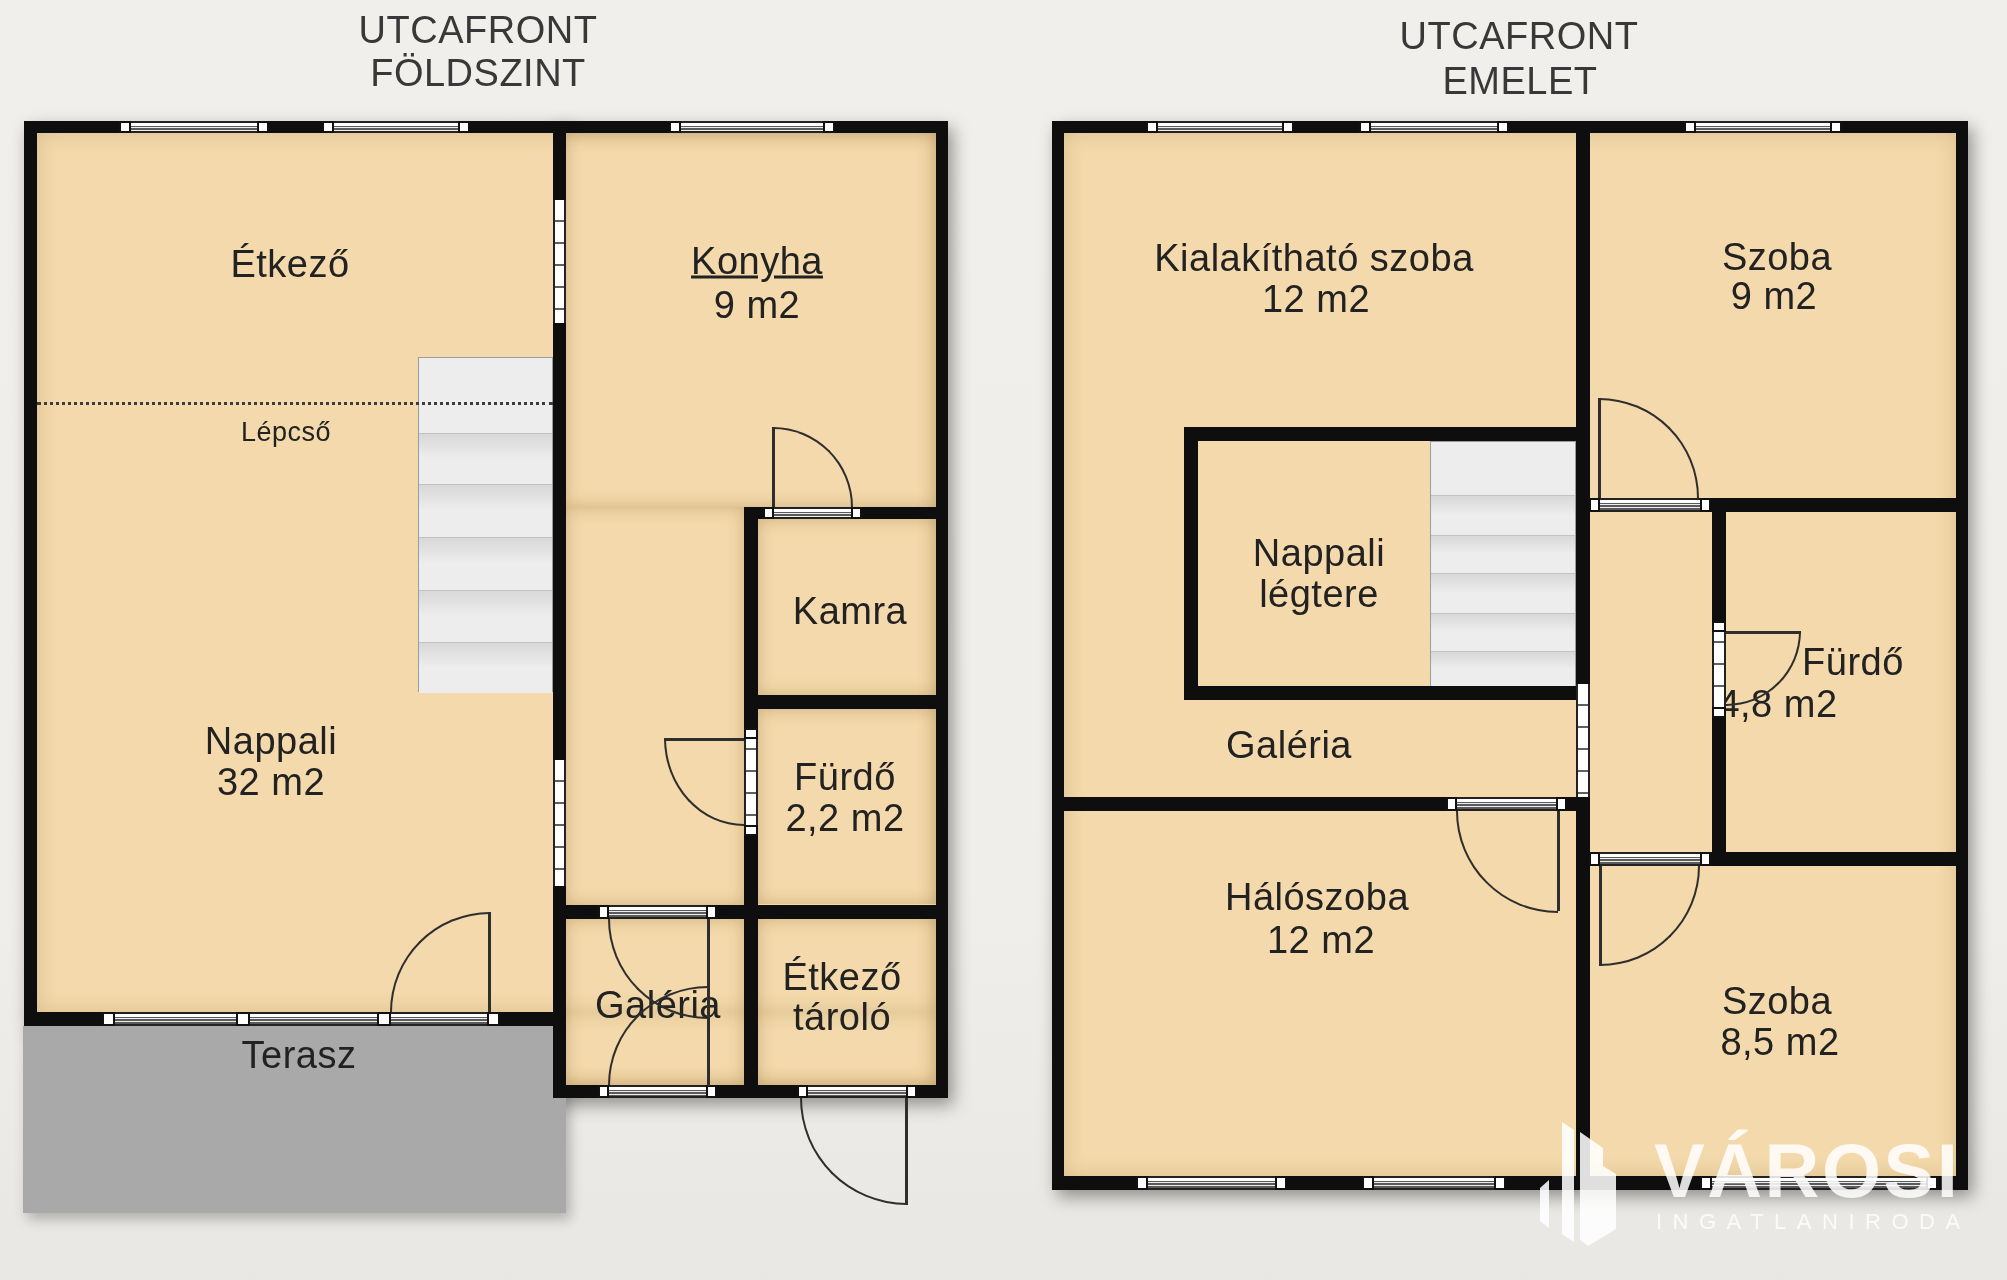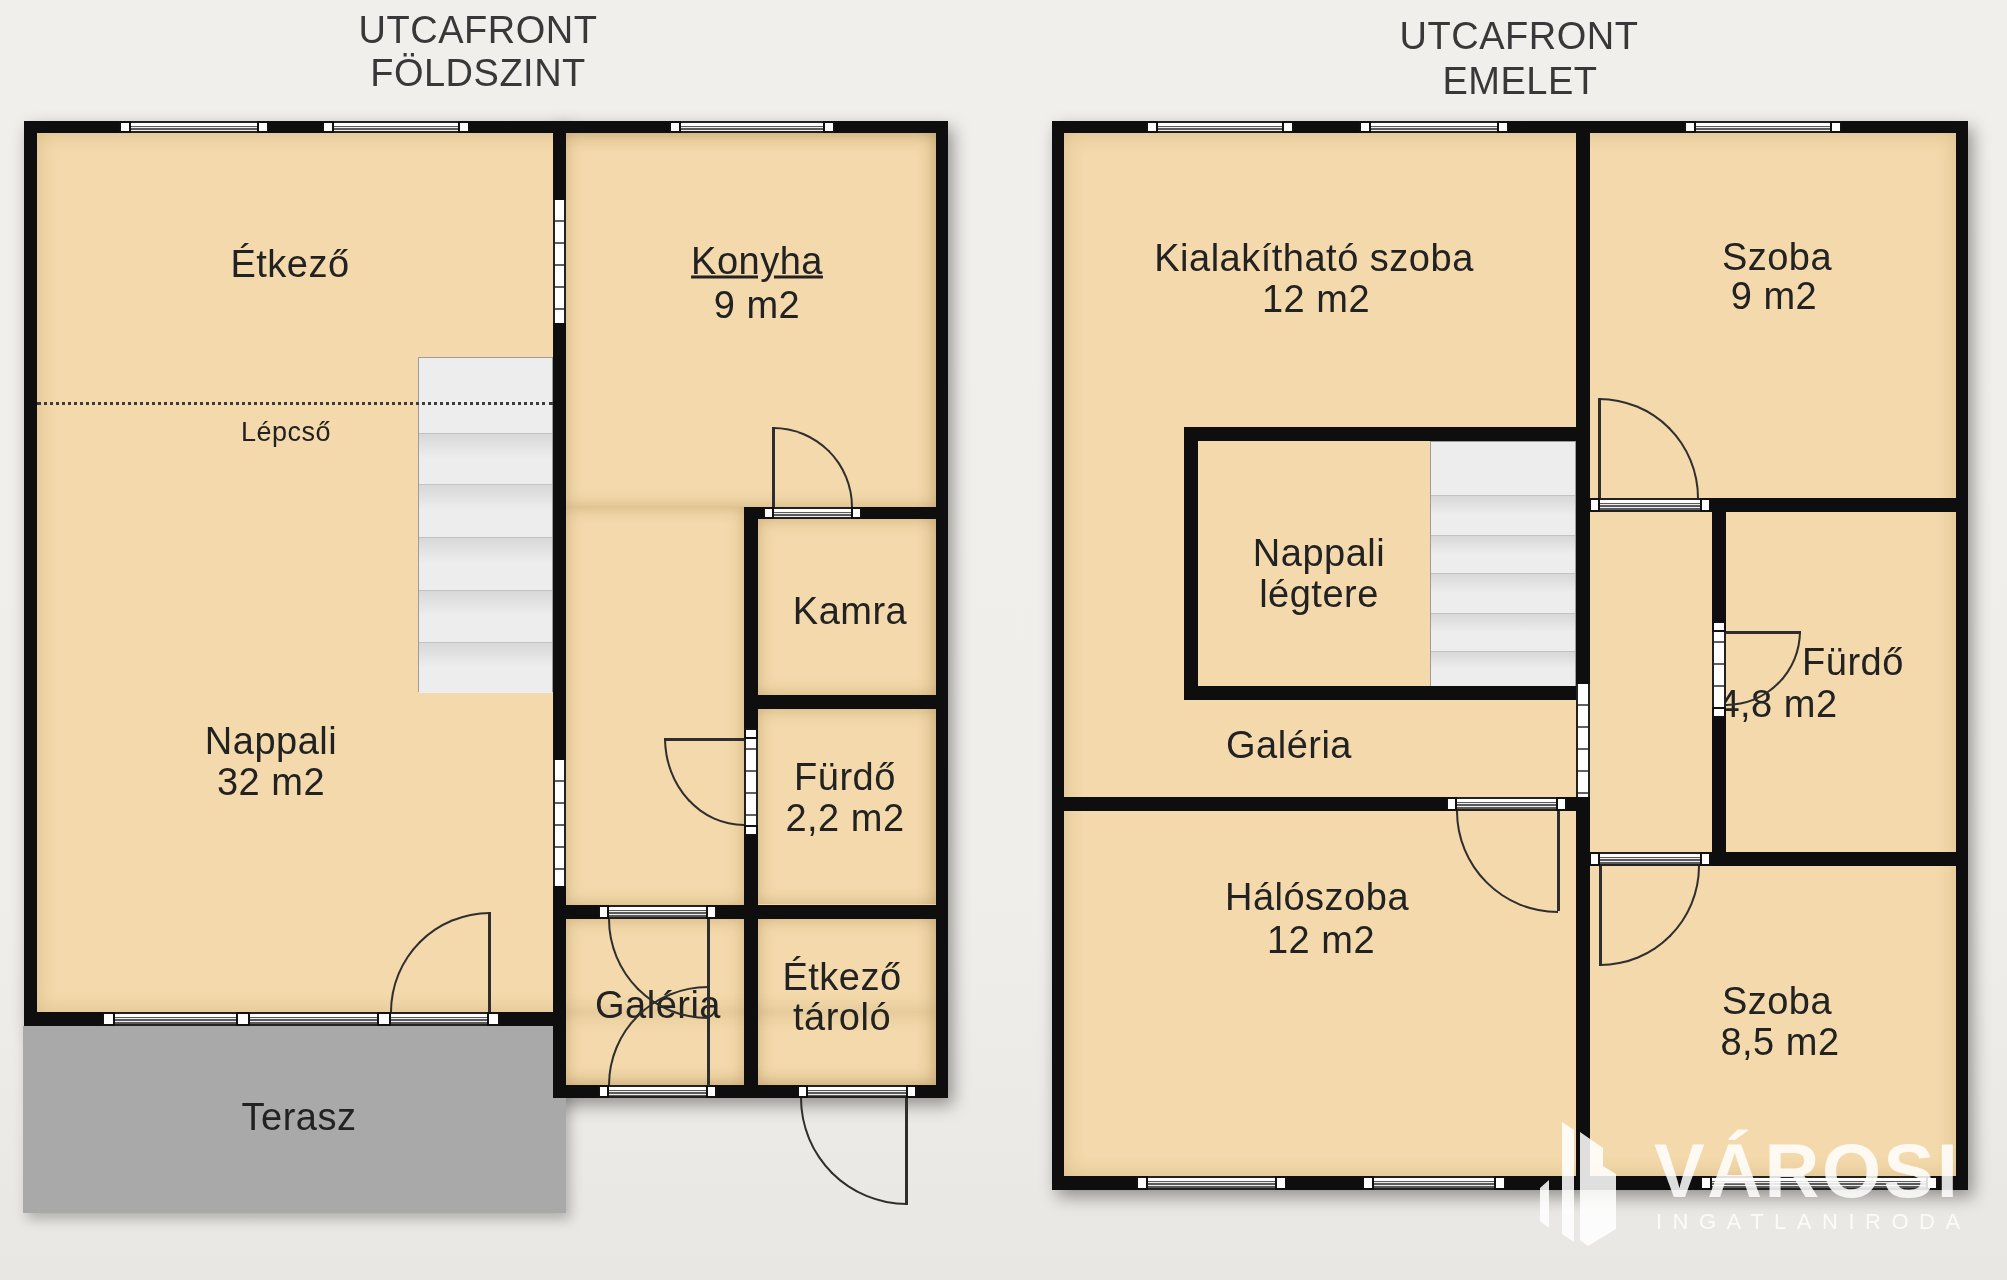--- a/index.html
+++ b/index.html
@@ -27,21 +27,21 @@
 <body>
 <div id="c">
 
 <div class="shadow" style="left:24px;top:121px;width:542px;height:905px;"></div>
 <div class="shadow" style="left:553px;top:121px;width:395px;height:977px;"></div>
 
 <div class="shadow" style="left:1052px;top:121px;width:916px;height:1069px;"></div>
 
 <div style="position:absolute;left:23px;top:1026px;width:543px;height:187px;background:#a9a9a9;box-shadow:4px 6px 12px rgba(0,0,0,.25);"></div>
 
-<div class="lbl" style="left:299px;top:1117px;">Terasz</div>
+<div class="lbl" style="left:299px;top:1055px;">Terasz</div>
 
 <div class="fill" style="left:37px;top:133px;width:899px;height:879px;"></div>
 
 <div class="fill" style="left:553px;top:1012px;width:383px;height:73px;"></div>
 
 <div class="vig" style="left:758px;top:519px;width:178px;height:176px;"></div>
 
 <div class="vig" style="left:758px;top:709px;width:178px;height:195px;"></div>
 
 <div class="vig" style="left:758px;top:919px;width:178px;height:166px;"></div>

